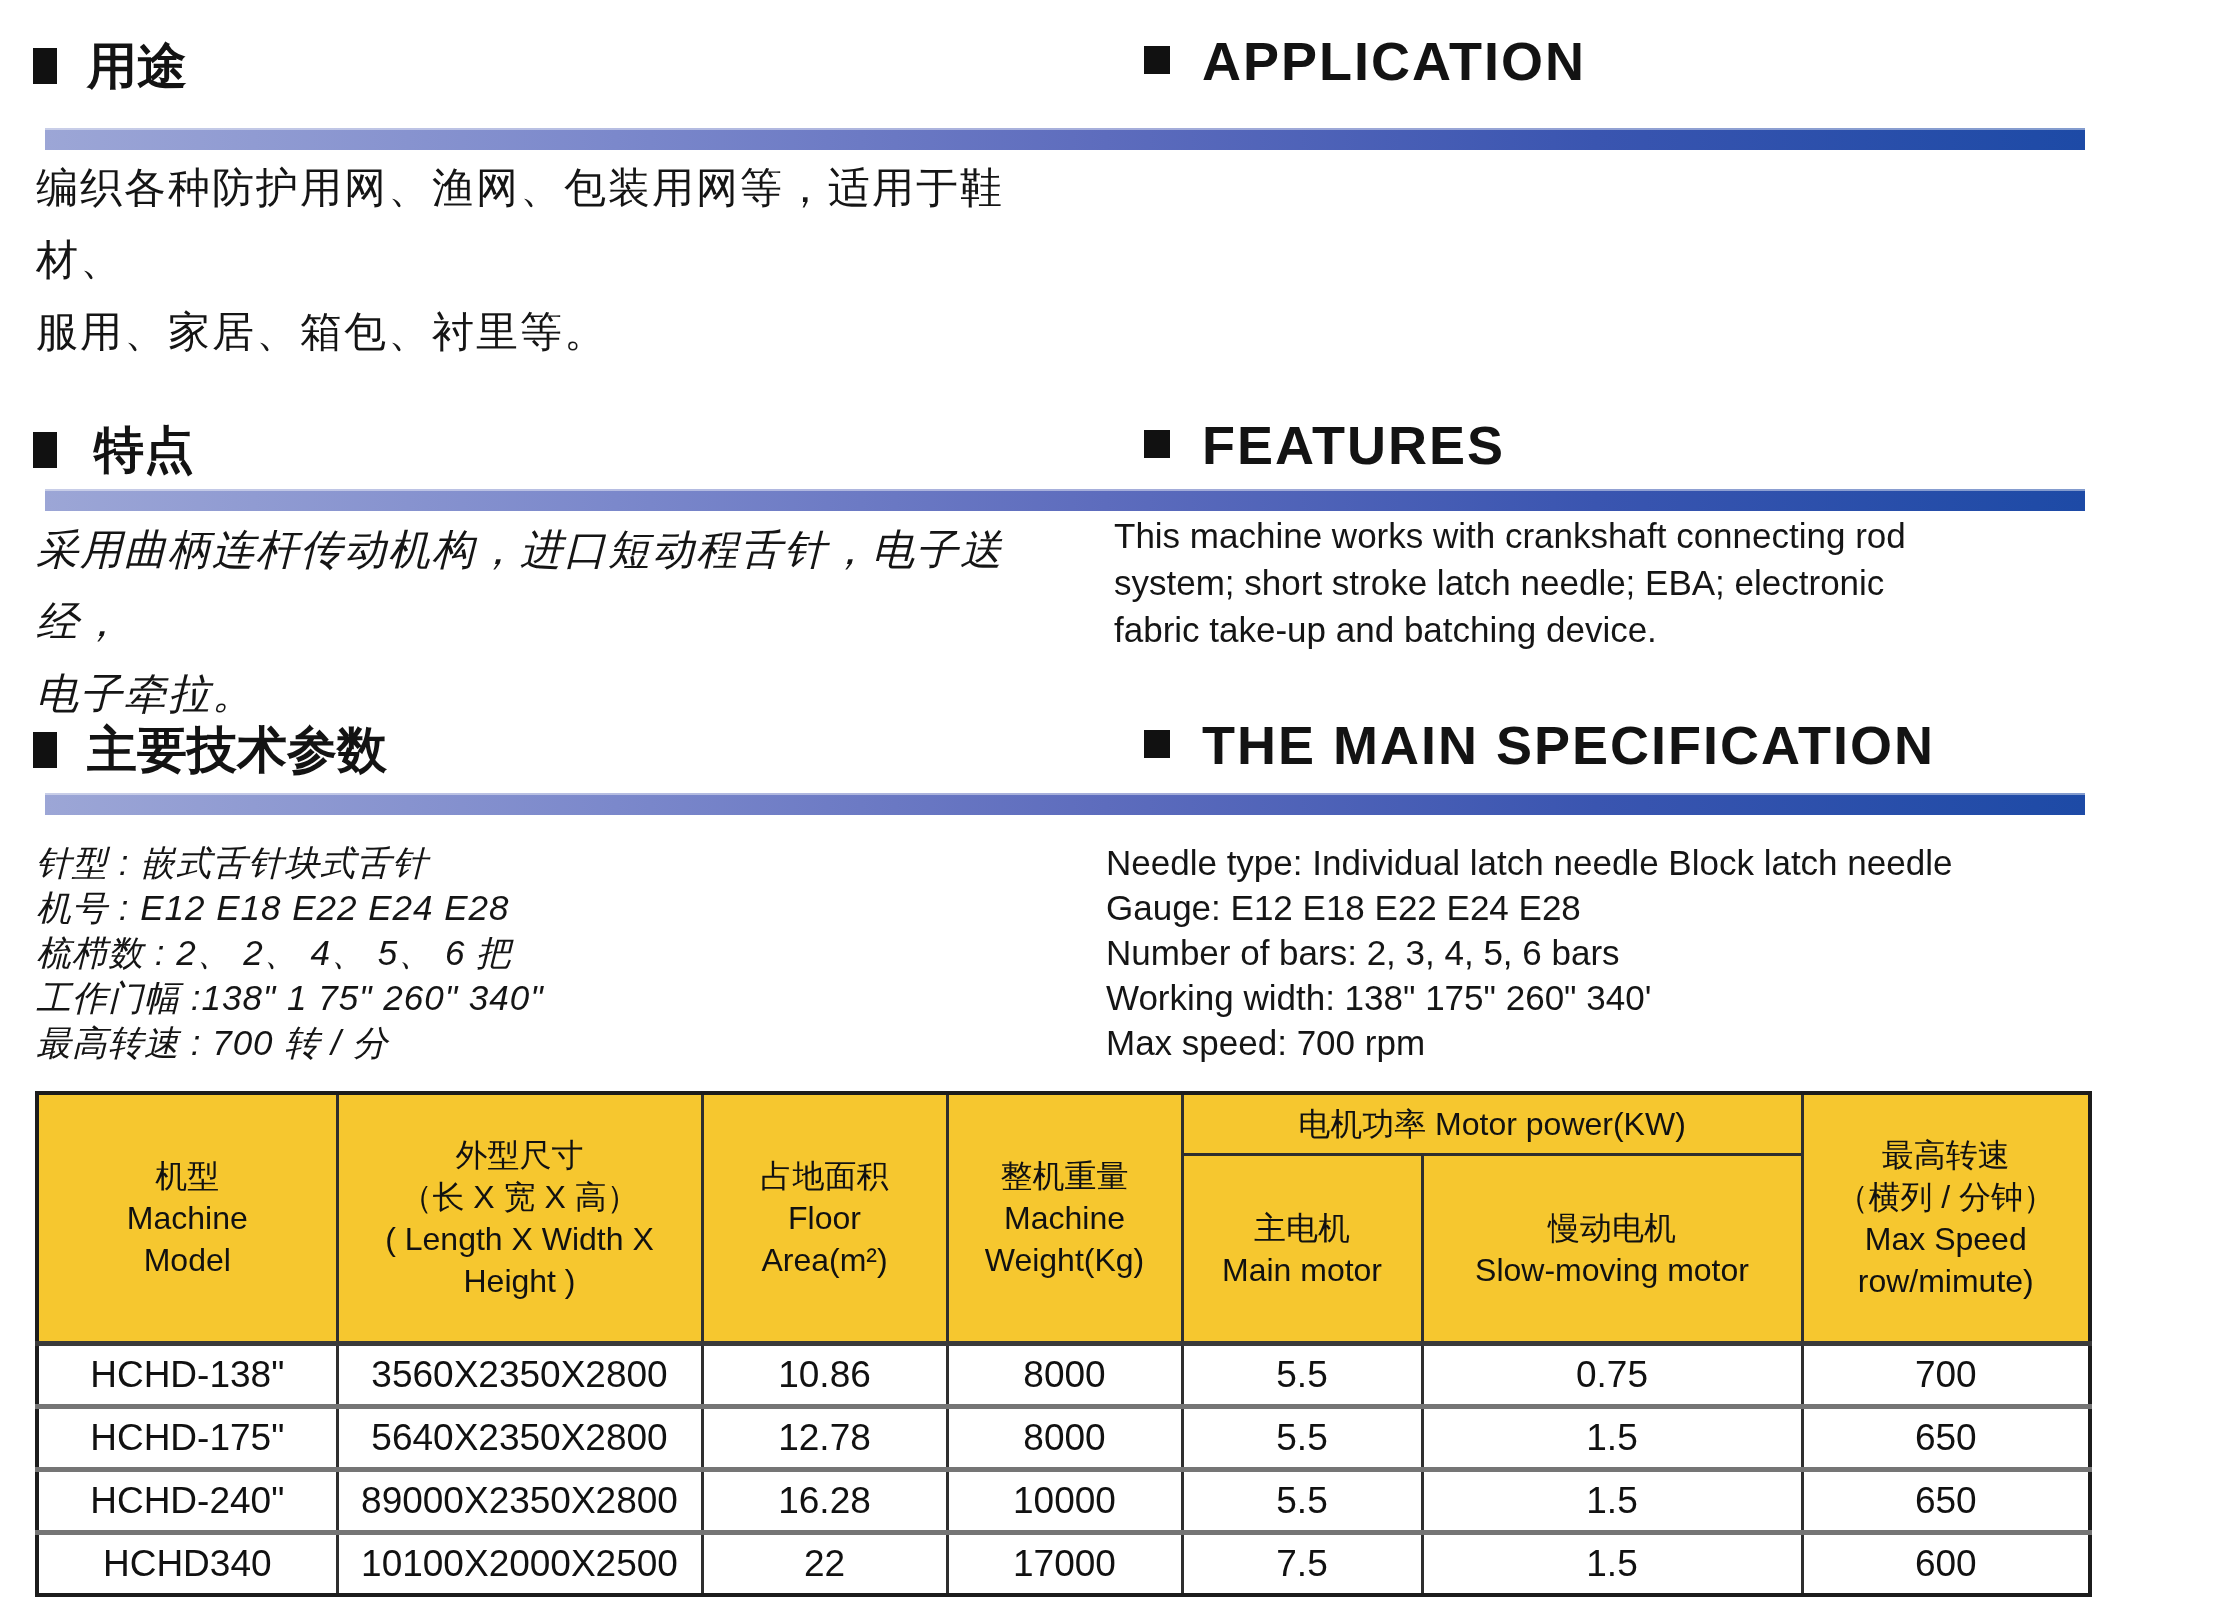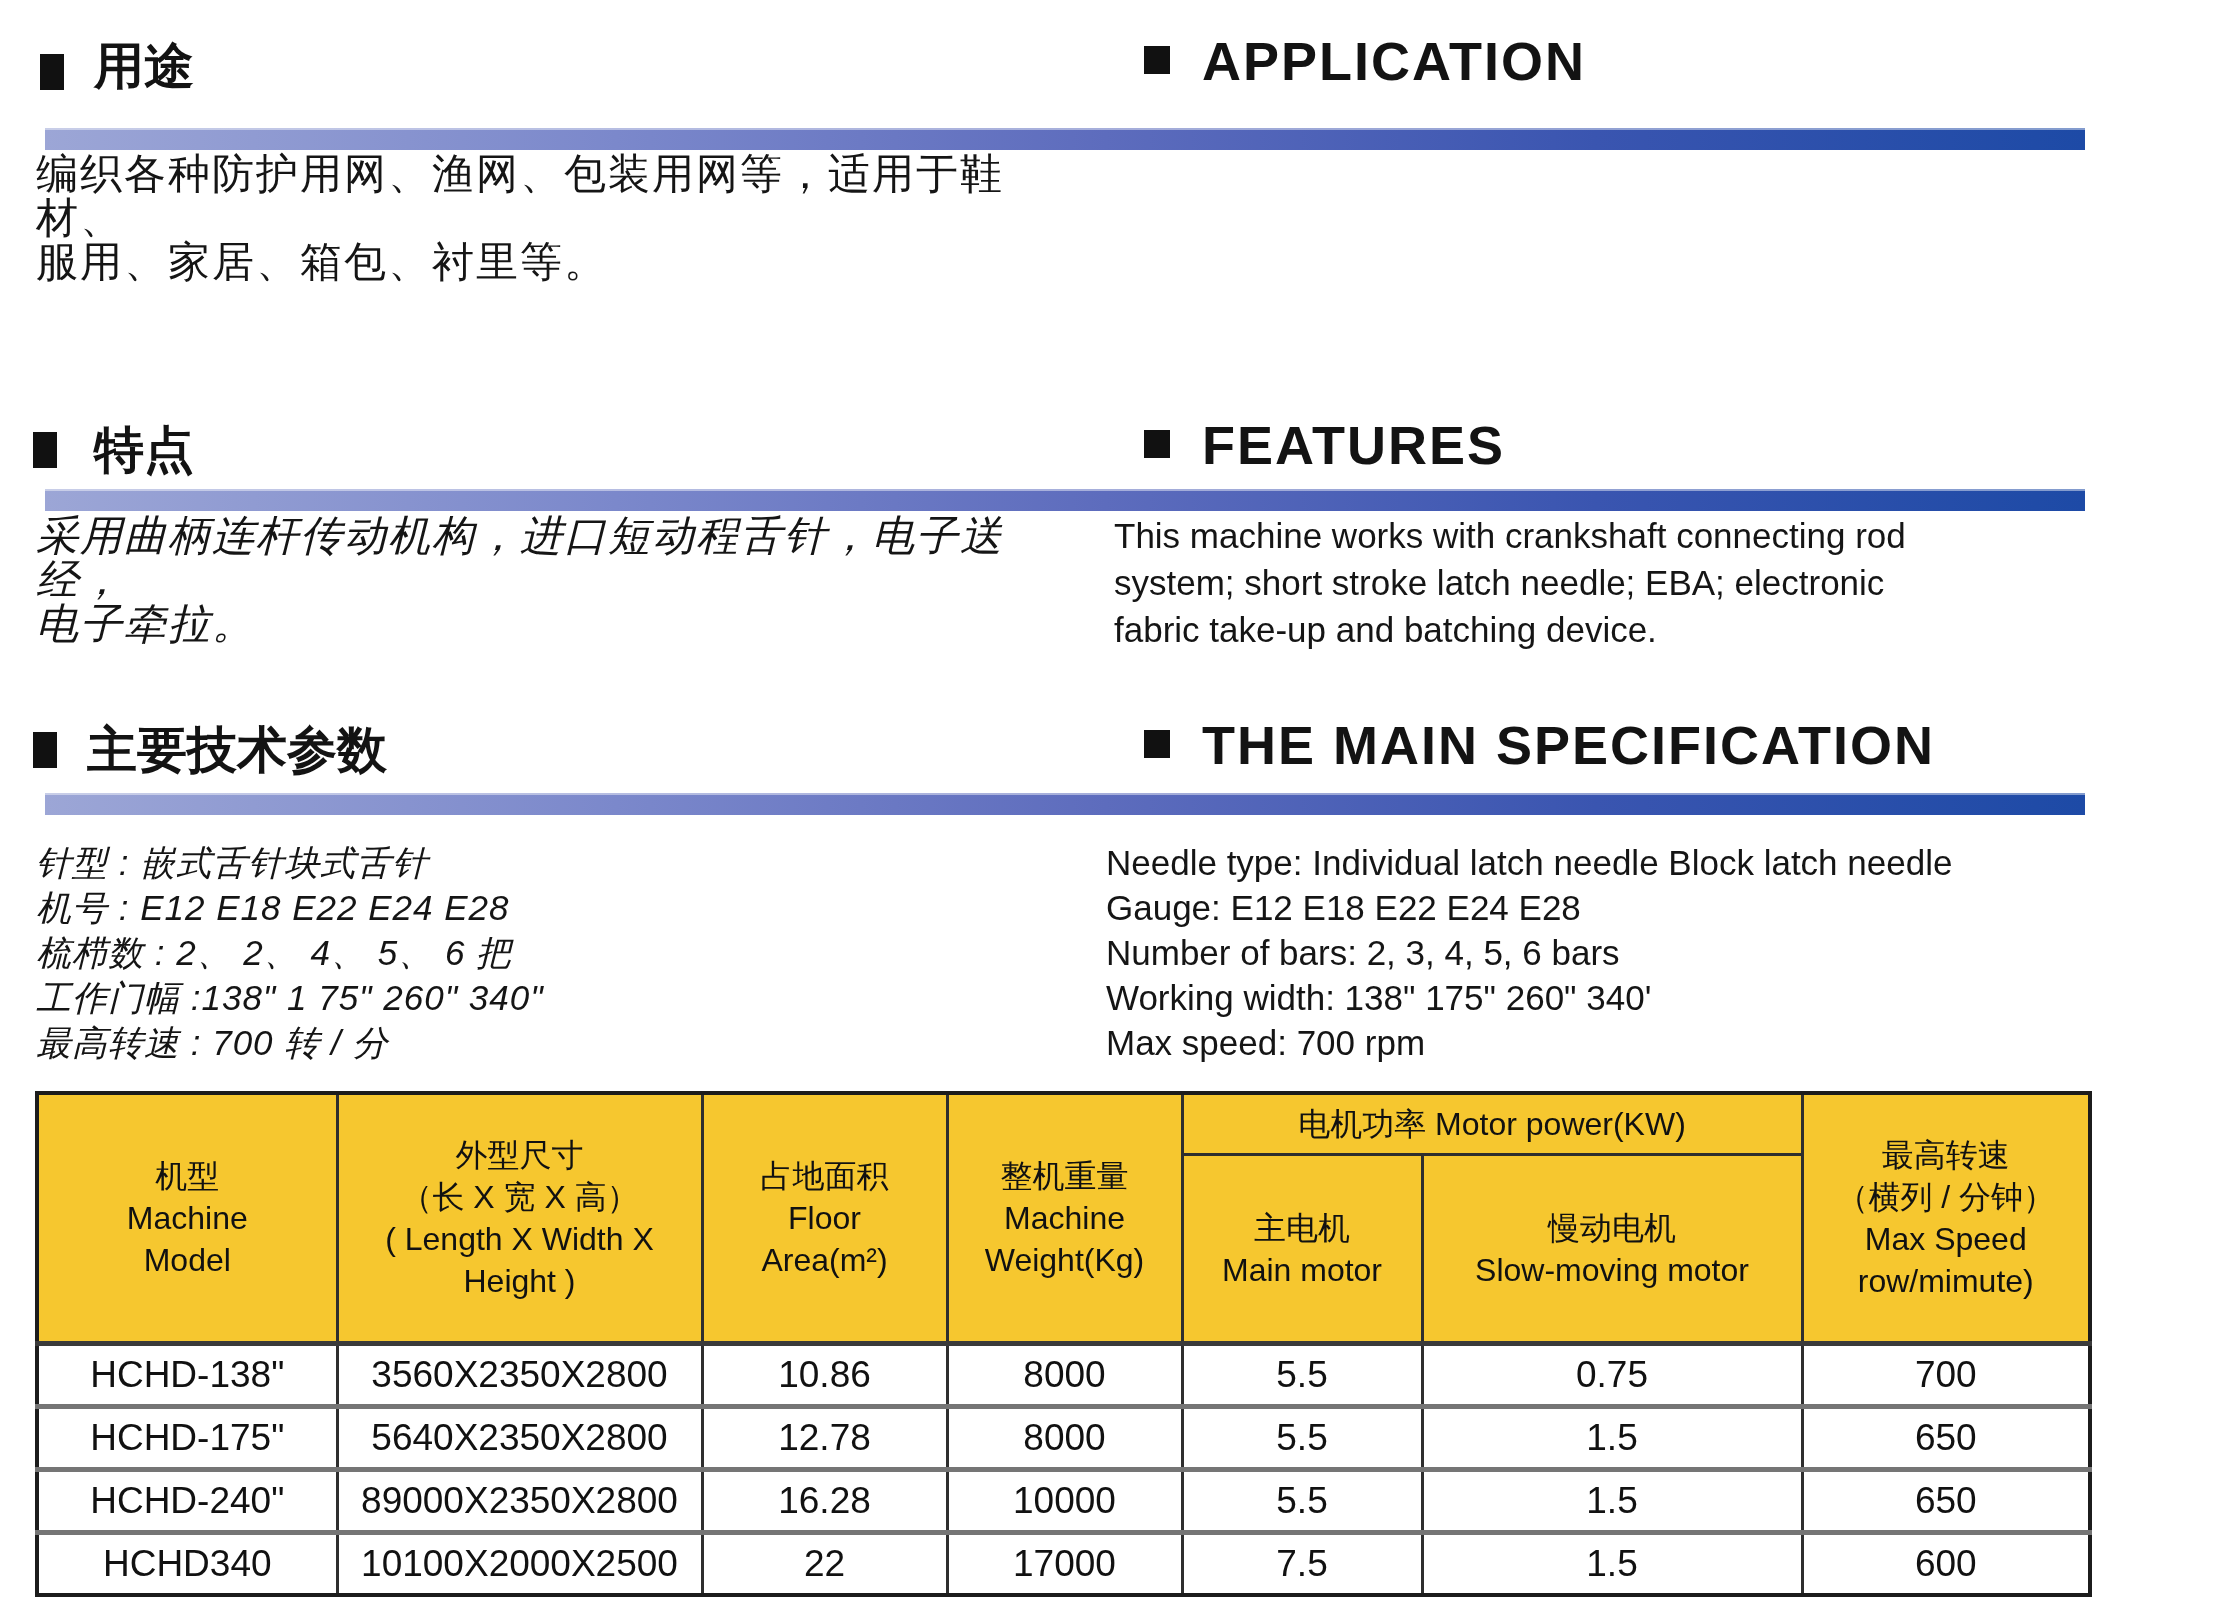--- a/index.html
+++ b/index.html
@@ -36,21 +36,21 @@
     position: absolute;
     left: 45px;
     width: 2040px;
     height: 22px;
     background: linear-gradient(90deg, #9ca6d6 0%, #7b88cb 28%, #5d6cbd 52%, #3a55b0 76%, #1d4aa6 100%);
     box-shadow: inset 0 2px 0 rgba(255,255,255,0.45);
   }
 
   
   .para { position: absolute; white-space: pre-line; color: #151515; }
-  .para.zh { font-size: 42px; line-height: 44px; letter-spacing: 2px; width: 1020px; }
+  .para.zh { font-size: 42px; line-height: 72px; letter-spacing: 2px; width: 1020px; }
   .para.en { font-size: 35px; line-height: 47px; width: 1000px; }
 
   
   .speclist {
     position: absolute;
     white-space: pre-line;
     font-size: 35px;
     line-height: 45px;
     color: #151515;
   }
@@ -93,21 +93,21 @@
     height: 58px;
     background: #ffffff;
   }
   table.spec tbody tr + tr td { border-top: 5px solid #757575; }
 </style>
 </head>
 <body>
 
 <div class="page">
 
-  <div class="heading zh" style="left:40px; top:36px;align-items:center;">
+  <div class="heading zh" style="left:33px; top:36px;">
     <span class="bullet"></span>
     <span>用途</span>
   </div>
   <div class="heading en" style="left:1104px; top:30px;">
     <span class="bullet"></span>
     <span>APPLICATION</span>
   </div>
 
   <div class="bar" style="top:128px;"></div>
 

